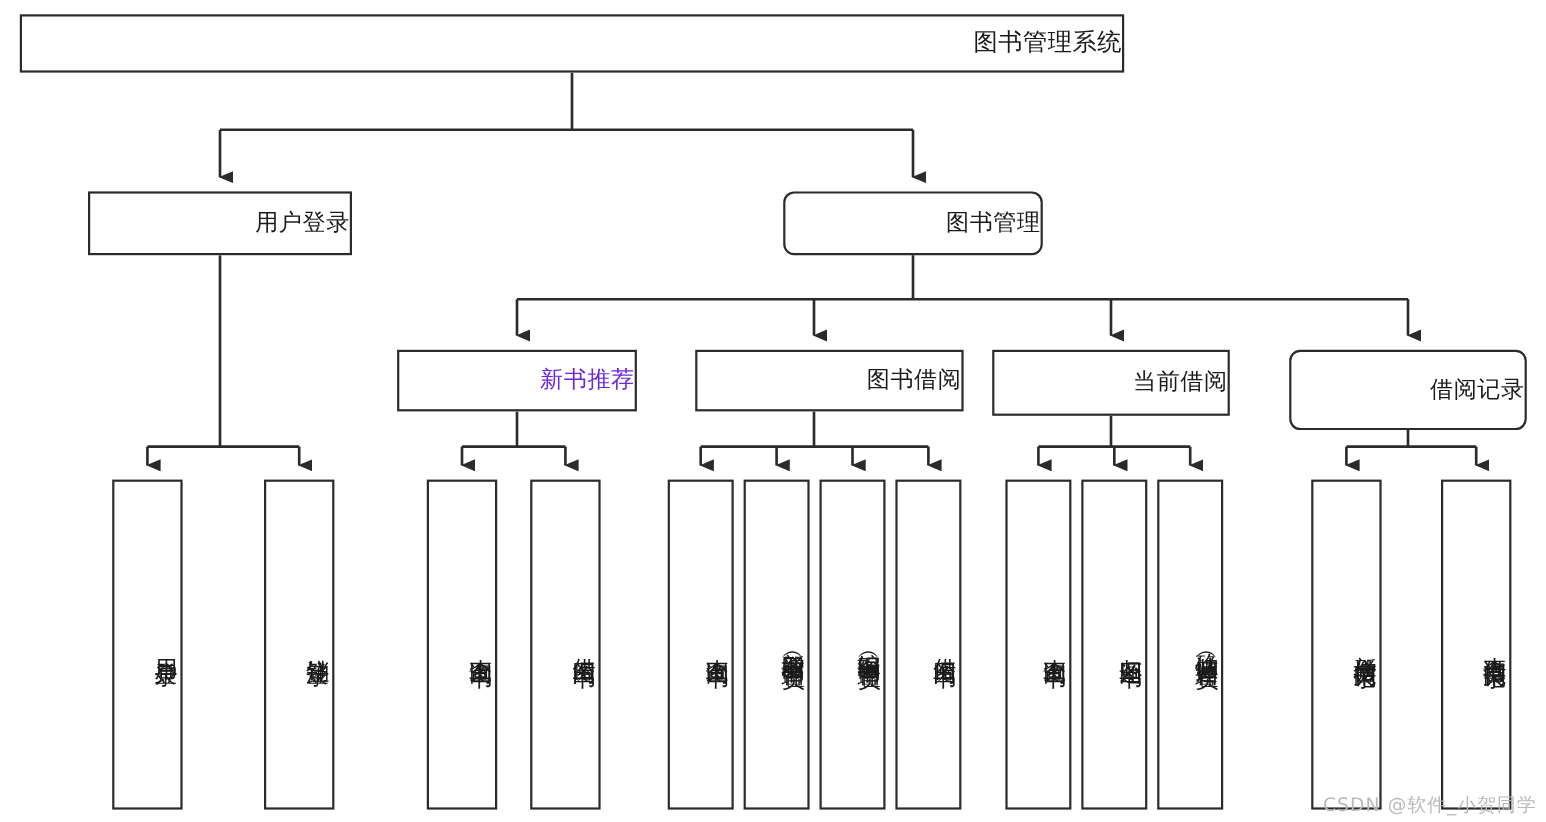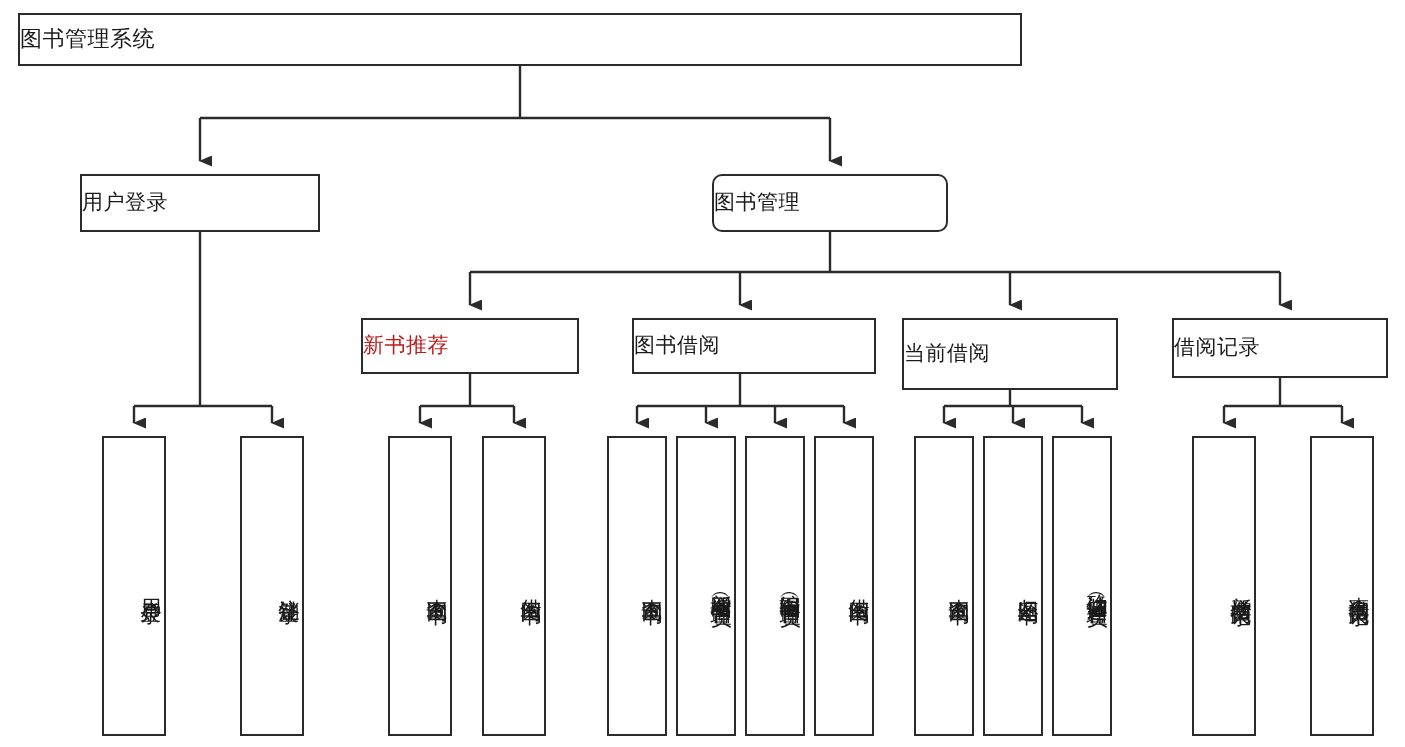--- a/index.html
+++ b/index.html
@@ -26,21 +26,21 @@
     height: 747px;
     pointer-events: none;
   }
   .node {
     position: absolute;
     box-sizing: border-box;
     border: 2px solid #2b2b2b;
     background: #ffffff;
     display: flex;
     align-items: center;
-    justify-content: flex-start;
+    justify-content: flex-end;
     color: #1a1a1a;
   }
   .node.horiz {
     font-size: 21px;
     line-height: 1.1;
     letter-spacing: 0.5px;
   }
   .node.root {
     font-size: 22px;
   }
@@ -122,30 +122,30 @@
   <div id="node-layer">
       <div class="node horiz root" style="left: 18px; top: 13px; width: 1004px; height: 53px; border-color: rgb(43, 43, 43); background: rgb(255, 255, 255); color: rgb(26, 26, 26);">
         <span>图书管理系统</span>
       </div>
       <div class="node horiz" style="left: 80px; top: 174px; width: 240px; height: 58px; border-color: rgb(43, 43, 43); background: rgb(255, 255, 255); color: rgb(26, 26, 26);">
         <span>用户登录</span>
       </div>
       <div class="node horiz" style="left: 712px; top: 174px; width: 236px; height: 58px; border-color: rgb(43, 43, 43); background: rgb(255, 255, 255); color: rgb(26, 26, 26); border-radius: 10px;">
         <span>图书管理</span>
       </div>
-      <div class="node horiz" style="left: 361px; top: 318px; width: 218px; height: 56px; border-color: rgb(43, 43, 43); background: rgb(255, 255, 255); color: #b91c1c;">
+      <div class="node horiz" style="left: 361px; top: 318px; width: 218px; height: 56px; border-color: rgb(43, 43, 43); background: rgb(255, 255, 255); color: #6d28d9;">
         <span>新书推荐</span>
       </div>
       <div class="node horiz" style="left: 632px; top: 318px; width: 244px; height: 56px; border-color: rgb(43, 43, 43); background: rgb(255, 255, 255); color: rgb(26, 26, 26);">
         <span>图书借阅</span>
       </div>
-      <div class="node horiz" style="left: 902px; top: 318px; width: 216px; height: 72px; border-color: rgb(43, 43, 43); background: rgb(255, 255, 255); color: rgb(26, 26, 26);">
+      <div class="node horiz" style="left: 902px; top: 318px; width: 216px; height: 60px; border-color: rgb(43, 43, 43); background: rgb(255, 255, 255); color: rgb(26, 26, 26);">
         <span>当前借阅</span>
       </div>
-      <div class="node horiz" style="left: 1172px; top: 318px; width: 216px; height: 60px; border-color: rgb(43, 43, 43); background: rgb(255, 255, 255); color: rgb(26, 26, 26);">
+      <div class="node horiz" style="left: 1172px; top: 318px; width: 216px; height: 73px; border-color: rgb(43, 43, 43); background: rgb(255, 255, 255); color: rgb(26, 26, 26); border-radius: 10px;">
         <span>借阅记录</span>
       </div>
       <div class="node leaf" style="left: 102px; top: 436px; width: 64px; height: 300px; border-color: rgb(43, 43, 43); background: rgb(255, 255, 255); color: rgb(26, 26, 26);">
         <span class="vtext">用户登录</span>
       </div>
       <div class="node leaf" style="left: 240px; top: 436px; width: 64px; height: 300px; border-color: rgb(43, 43, 43); background: rgb(255, 255, 255); color: rgb(26, 26, 26);">
         <span class="vtext">注销登录</span>
       </div>
       <div class="node leaf" style="left: 388px; top: 436px; width: 64px; height: 300px; border-color: rgb(43, 43, 43); background: rgb(255, 255, 255); color: rgb(26, 26, 26);">
         <span class="vtext">查询图书</span>
@@ -175,13 +175,14 @@
         <span class="vtext">确认归还（管理员）</span>
       </div>
       <div class="node leaf" style="left: 1192px; top: 436px; width: 64px; height: 300px; border-color: rgb(43, 43, 43); background: rgb(255, 255, 255); color: rgb(26, 26, 26);">
         <span class="vtext">新增借阅记录</span>
       </div>
       <div class="node leaf" style="left: 1310px; top: 436px; width: 64px; height: 300px; border-color: rgb(43, 43, 43); background: rgb(255, 255, 255); color: rgb(26, 26, 26);">
         <span class="vtext">查询借阅记录</span>
       </div>
     </div>
 
+  <div class="watermark">CSDN @软件_小贺同学</div>
 </div>
 
 </body></html>

